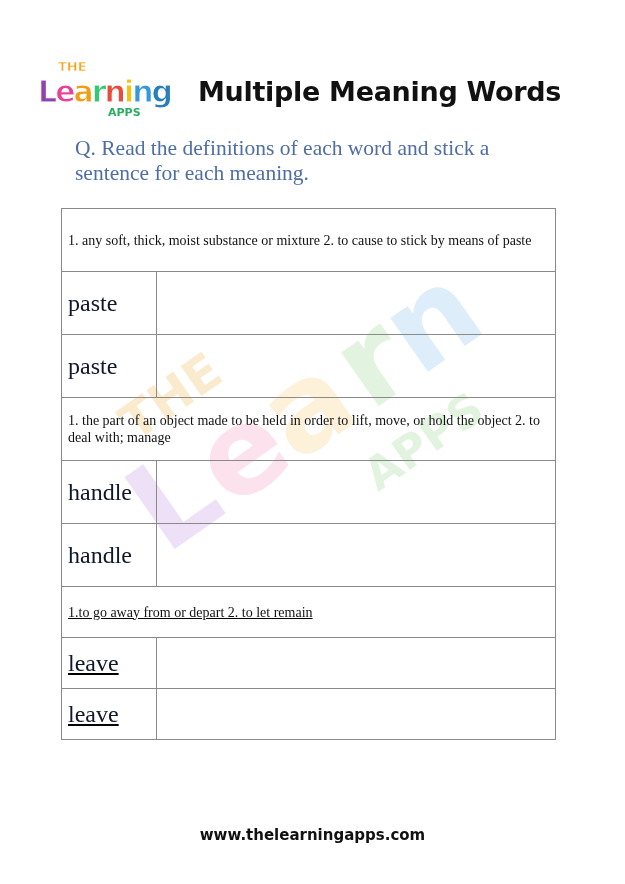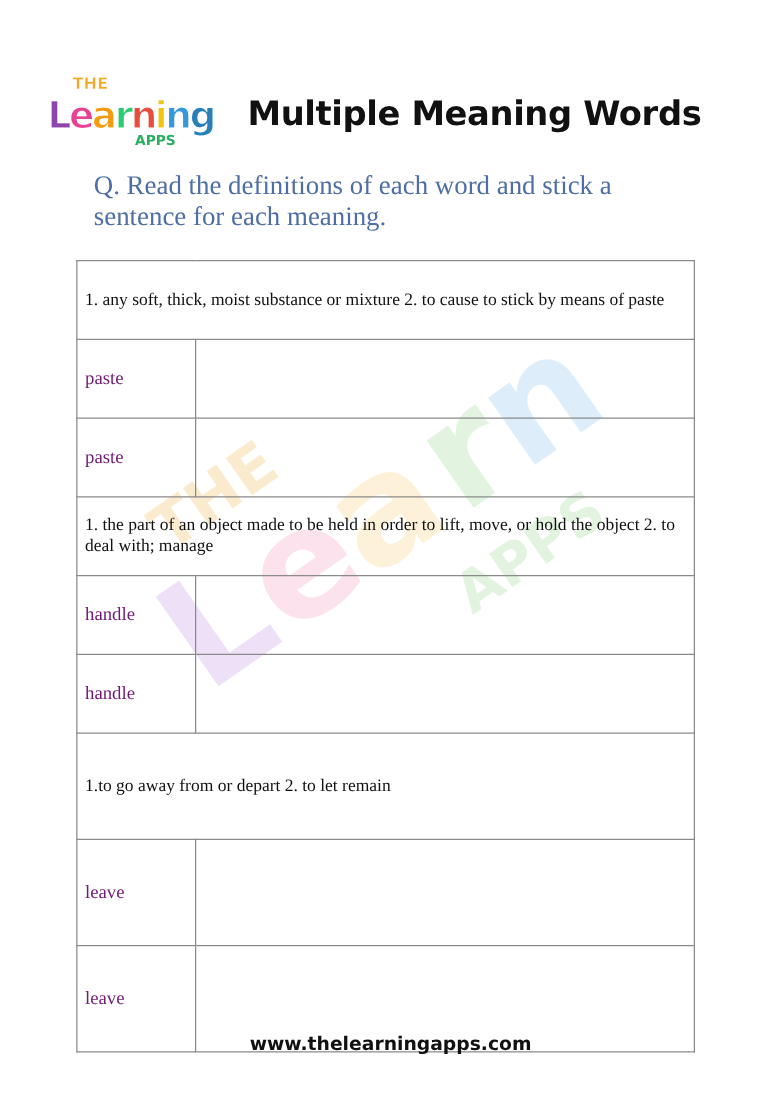--- a/index.html
+++ b/index.html
@@ -4,23 +4,23 @@
 <style>
   html, body { margin:0; padding:0; }
   body { width:625px; height:884px; background:#ffffff; position:relative; overflow:hidden; font-family:"Liberation Serif", serif; }
   .logo { position:absolute; left:36px; top:56px; width:150px; height:64px; }
   .title { position:absolute; left:198px; top:76px; font-family:"DejaVu Sans", sans-serif; font-weight:bold; font-size:27px; color:#111; letter-spacing:-0.3px; }
   .question { position:absolute; left:75px; top:136px; width:440px; font-size:21.5px; line-height:25px; color:#4f6ea5; }
   .watermark { position:absolute; left:80px; top:220px; width:460px; height:420px; opacity:0.32; pointer-events:none; }
   table.ws { position:absolute; left:61px; top:208px; width:495px; border-collapse:collapse; background:transparent; }
   table.ws td { border:1.5px solid #8a8a8a; padding:0 6px; vertical-align:middle;margin-top:28px; }
   td.def { font-size:14px; line-height:17px; color:#111; }
-  td.word { width:82px; font-size:15px; color:#701a75; }
+  td.word { width:82px; font-size:24px; color:#0f172a; }
   td.answer { }
-  tr.h63 { height:63px; } tr.h67 { height:85px; }
+  tr.h63 { height:63px; } tr.h67 { height:51px;text-decoration:underline; }
   .footer { position:absolute; left:0; width:625px; top:826px; text-align:center; font-family:"DejaVu Sans", sans-serif; font-weight:bold; font-size:15px; color:#111; }
 </style>
 </head>
 <body>
 
 <svg class="logo" viewBox="0 0 150 64">
   <text x="22" y="15" font-family="DejaVu Sans, sans-serif" font-weight="bold" font-size="13" fill="#f5a623" stroke="#fff" stroke-width="0.5">THE</text>
   <text x="2" y="46" font-family="DejaVu Sans, sans-serif" font-weight="bold" font-size="30" fill="#9b59b6" stroke="#fff" stroke-width="1" letter-spacing="-2">
     <tspan fill="#8e44ad">L</tspan><tspan fill="#e84393">e</tspan><tspan fill="#f39c12">a</tspan><tspan fill="#2ecc71">r</tspan><tspan fill="#e74c3c">n</tspan><tspan fill="#f1c40f">i</tspan><tspan fill="#3498db">n</tspan><tspan fill="#2980b9">g</tspan>
   </text>

